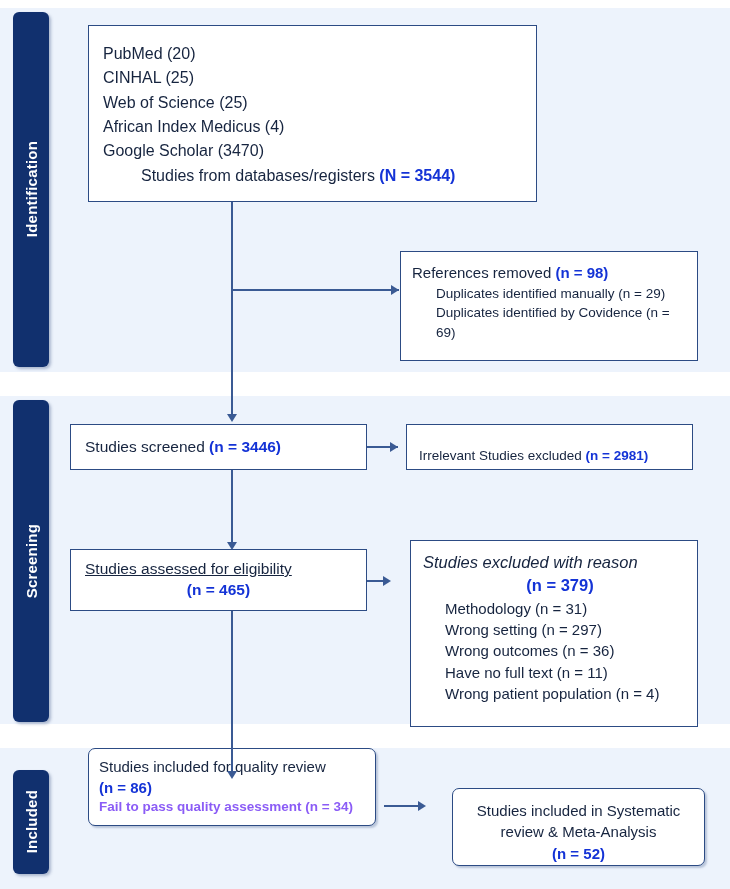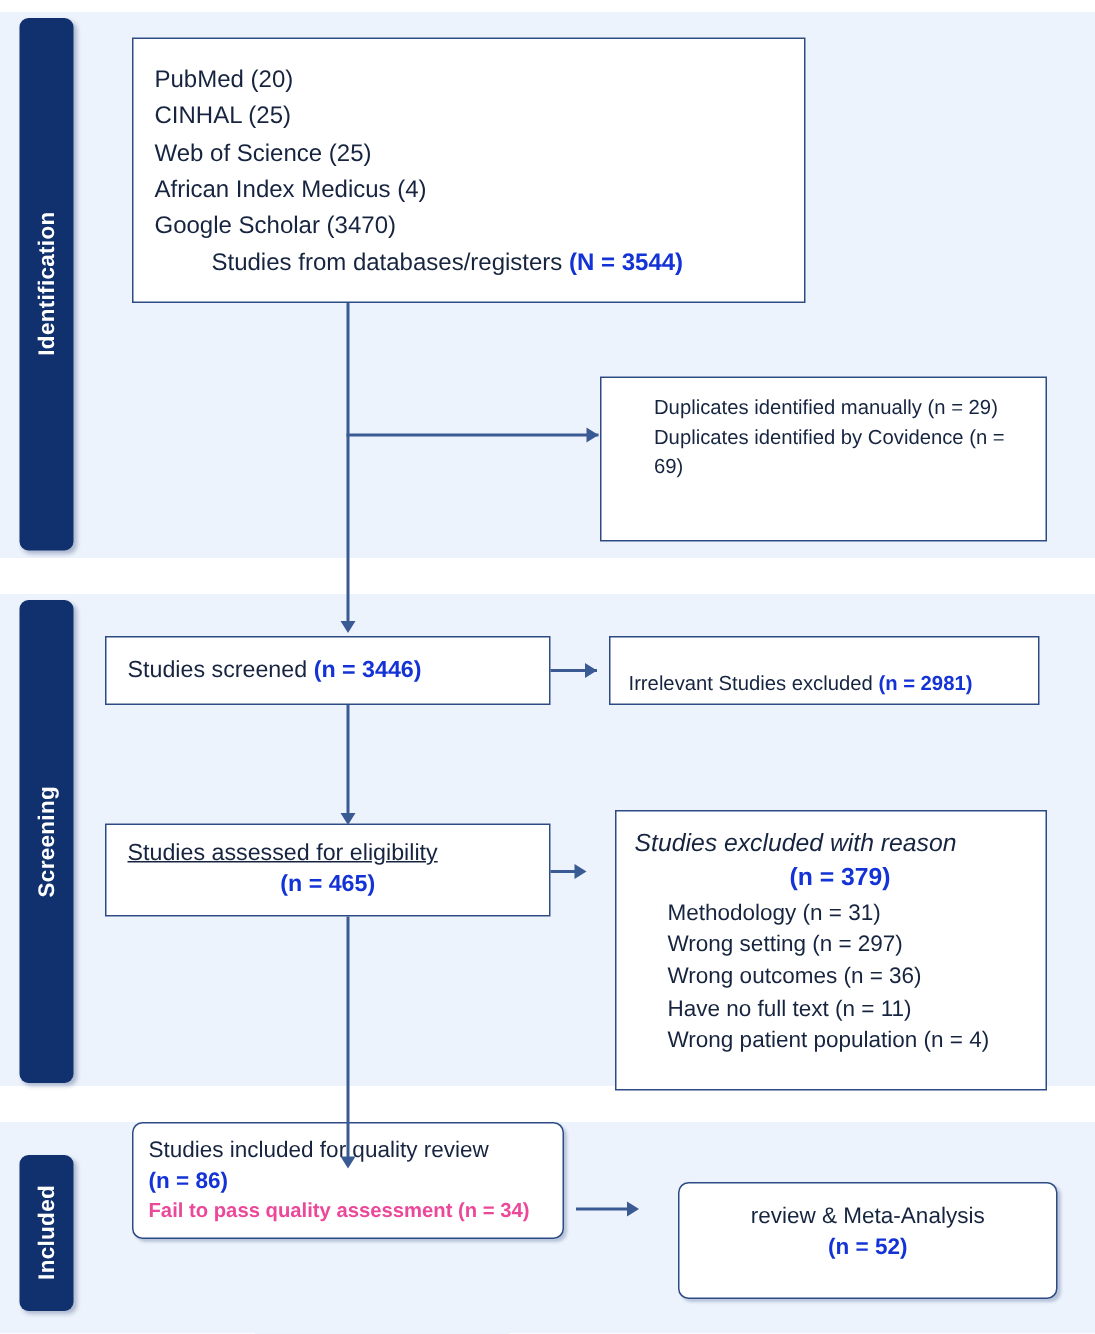--- a/index.html
+++ b/index.html
@@ -51,21 +51,21 @@
     box-sizing:border-box;
     color:#16243f;
     font-size:14.5px;
     line-height:1.32;
     padding:4px 10px;
   }
   .box.rounded{border-radius:7px;}
   .box.shadow{box-shadow:2px 2px 2px rgba(120,140,175,.45);}
 
   .blue{color:#1433d6;font-weight:bold;}
-  .blk-bold{color:#ec4899;font-weight:bold;}
+  .blk-bold{color:#8b5cf6;font-weight:bold;}
   .indent{padding-left:38px;}
   .indent-sm{padding-left:24px;}
 
   
   #box-sources{left:88px;top:25px;width:449px;height:177px;
     padding:16px 0 0 14px;font-size:16px;line-height:1.52;}
   #box-sources .srcline{white-space:nowrap;}
 
   #box-removed{left:400px;top:251px;width:298px;height:110px;
     padding:10px 11px;font-size:13.5px;line-height:1.45;}
@@ -153,20 +153,21 @@
   <div class="box" id="box-sources">
     <div class="srcline">PubMed (20)</div>
     <div class="srcline">CINHAL (25)</div>
     <div class="srcline">Web of Science (25)</div>
     <div class="srcline">African Index Medicus (4)</div>
     <div class="srcline">Google Scholar (3470)</div>
     <div class="srcline indent"><span>Studies from databases/registers</span> <span class="blue">(N = 3544)</span></div>
   </div>
 
   <div class="box" id="box-removed">
+    <div class="hdr"><span>References removed</span> <span class="blue">(n = 98)</span></div>
     <div class="indent-sm">Duplicates identified manually (n = 29)</div>
     <div class="indent-sm">Duplicates identified by Covidence (n =</div>
     <div class="indent-sm">69)</div>
   </div>
 
   <div class="box" id="box-screened">
     <div><span>Studies screened</span> <span class="blue">(n = 3446)</span></div>
   </div>
 
   <div class="box" id="box-irrelevant">
@@ -188,20 +189,21 @@
     <div class="rsn">Wrong patient population (n = 4)</div>
   </div>
 
   <div class="box rounded shadow" id="box-quality">
     <div>Studies included for quality review</div>
     <div class="blue">(n = 86)</div>
     <div class="fail blk-bold">Fail to pass quality assessment (n = 34)</div>
   </div>
 
   <div class="box rounded shadow" id="box-final">
+    <div>Studies included in Systematic</div>
     <div>review &amp; Meta-Analysis</div>
     <div class="blue">(n = 52)</div>
   </div>
 
   <div class="conn vline" id="c-src-down"></div>
   <div class="conn hline" id="c-src-right"></div>
   <div class="arrow-r" id="a-src-right"></div>
   <div class="arrow-d" id="a-src-down"></div>
 
   <div class="conn hline" id="c-scr-right"></div>

